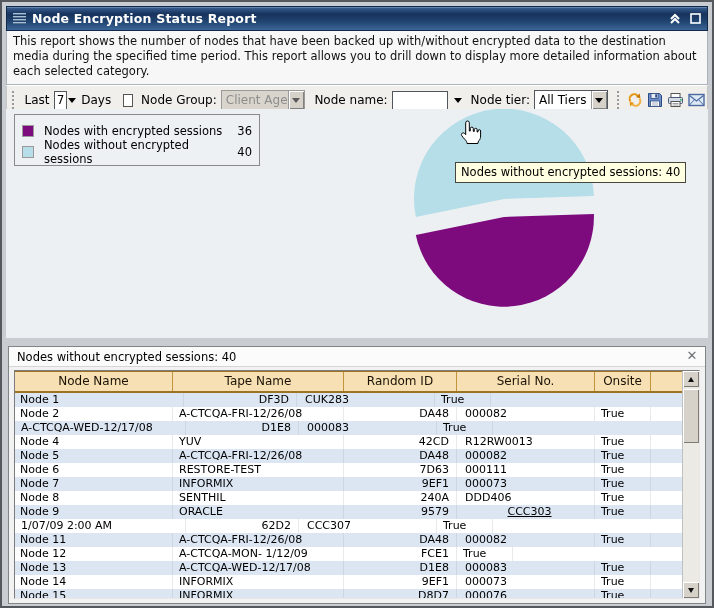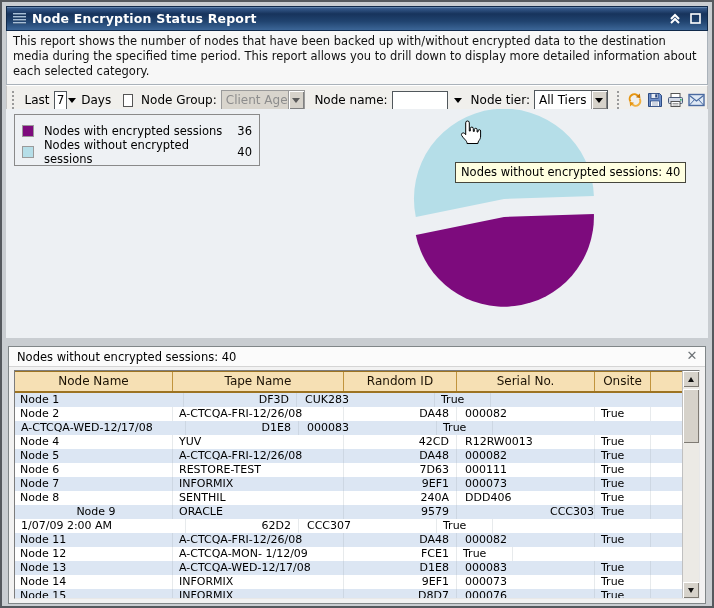--- a/index.html
+++ b/index.html
@@ -293,24 +293,24 @@
           </div>
           <div class="trow even">
             <span class="td" style="width: 158px; text-align: left; padding-left: 5px;">Node 8</span>
             <span class="td" style="width: 171px; text-align: left; padding-left: 6px;">SENTHIL</span>
             <span class="td" style="width: 113px; text-align: right; padding-right: 7px;">240A</span>
             <span class="td" style="width: 138px; text-align: left; padding-left: 8px;">DDD406</span>
             <span class="td" style="width: 56px; text-align: left; padding-left: 6px;">True</span>
             <span class="td" style="flex: 1 1 0%; border-right: none;"></span>
           </div>
           <div class="trow odd">
-            <span class="td" style="width: 158px; text-align: center; padding-left: 5px;">Node 9</span>
+            <span class="td" style="width: 158px; text-align: left; padding-left: 5px;">Node 9</span>
             <span class="td" style="width: 171px; text-align: left; padding-left: 6px;">ORACLE</span>
             <span class="td" style="width: 113px; text-align: right; padding-right: 7px;">9579</span>
-            <span class="td" style="width: 138px; text-align: right; padding-left: 8px;">CCC303</span>
+            <span class="td" style="width: 138px; text-align: center; padding-left: 8px; text-decoration: underline;">CCC303</span>
             <span class="td" style="width: 56px; text-align: left; padding-left: 6px;">True</span>
             <span class="td" style="flex: 1 1 0%; border-right: none;"></span>
           </div>
           <div class="trow even">
             <span class="td" style="width: 171px; text-align: left; padding-left: 6px;">1/07/09 2:00 AM</span>
             <span class="td" style="width: 113px; text-align: right; padding-right: 7px;">62D2</span>
             <span class="td" style="width: 138px; text-align: left; padding-left: 8px;">CCC307</span>
             <span class="td" style="width: 56px; text-align: left; padding-left: 6px;">True</span>
             <span class="td" style="flex: 1 1 0%; border-right: none;"></span>
           </div>

